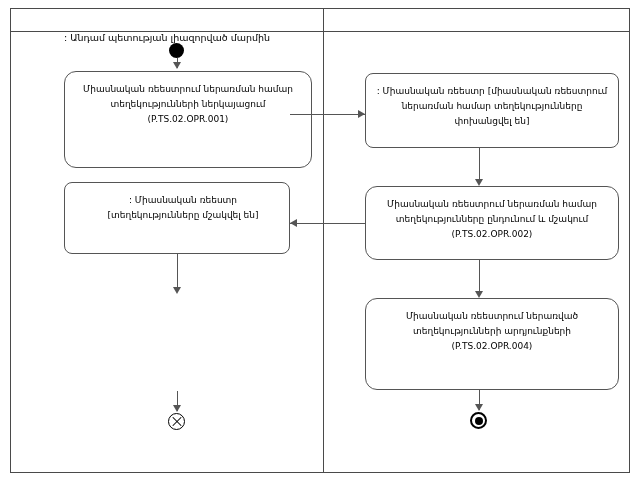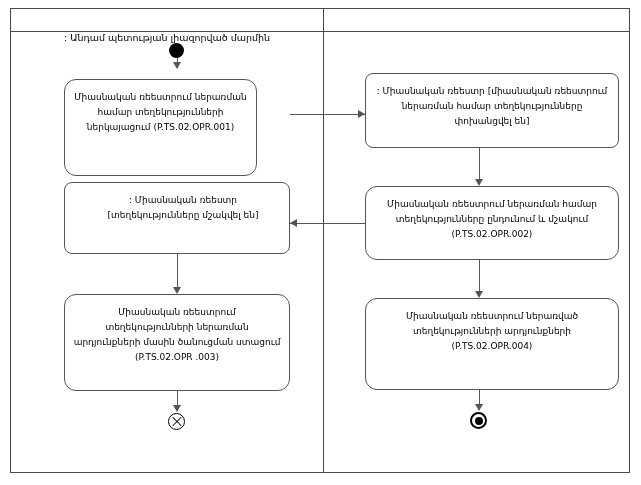--- a/index.html
+++ b/index.html
@@ -167,37 +167,34 @@
   <div class="frame"></div>
   <div class="header-rule"></div>
   <div class="lane-divider"></div>
 
   <div class="lane-title left">: Անդամ պետության լիազորված մարմին</div>
 
   <div class="initial-node" style="left:169px; top:43px;"></div>
   <div class="vline" style="left:176.5px; top:58px; height:10px;"></div>
   <div class="arrow-down" style="left:172.5px; top:62px;"></div>
 
-  <div class="node action" style="left:64px; top:79px; width:193px; height:97px;">
+  <div class="node action" style="left:64px; top:71px; width:248px; height:97px;">
     <span class="txt">Միասնական ռեեստրում ներառման համար տեղեկությունների ներկայացում (P.TS.02.OPR.001)</span>
   </div>
 
   <div class="hline" style="left:290px; top:113.5px; width:75px;"></div>
   <div class="arrow-right" style="left:358px; top:109.5px;"></div>
 
   <div class="node object" style="left:64px; top:182px; width:226px; height:72px;padding-left:20px;">
     <span class="txt">: Միասնական ռեեստր [տեղեկությունները մշակվել են]</span>
   </div>
 
   <div class="vline" style="left:176.5px; top:254px; height:38px;"></div>
   <div class="arrow-down" style="left:172.5px; top:287px;"></div>
 
-  <div class="node action" style="left:64px; top:294px; width:226px; height:97px;">
-    <span class="txt">Միասնական ռեեստրում տեղեկությունների ներառման արդյունքների մասին ծանուցման ստացում (P.TS.02.OPR .003)</span>
-  </div>
 
   <div class="vline" style="left:176.5px; top:391px; height:20px;"></div>
   <div class="arrow-down" style="left:172.5px; top:405px;"></div>
 
   <div class="flow-final-node" style="left:168px; top:413px;">
     <span class="x1"></span>
     <span class="x2"></span>
   </div>
 
   <div class="node object" style="left:365px; top:73px; width:254px; height:75px;">

